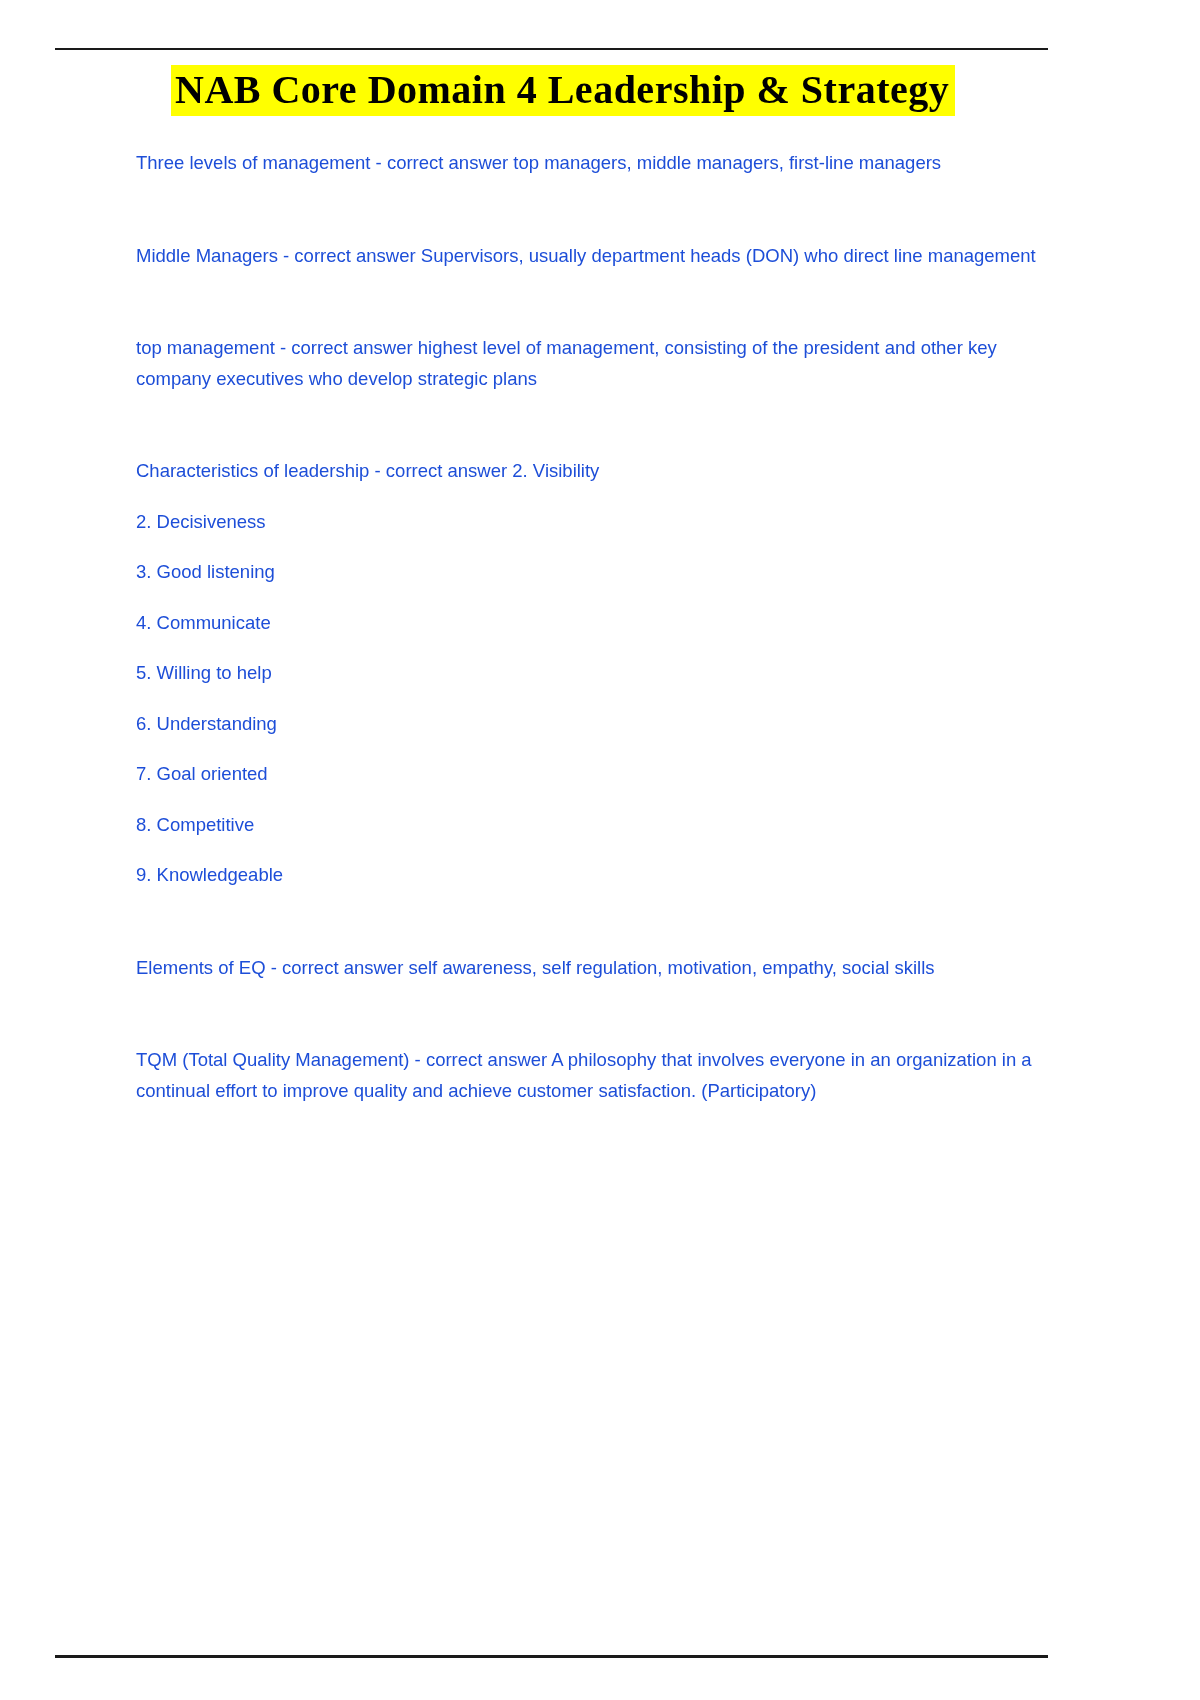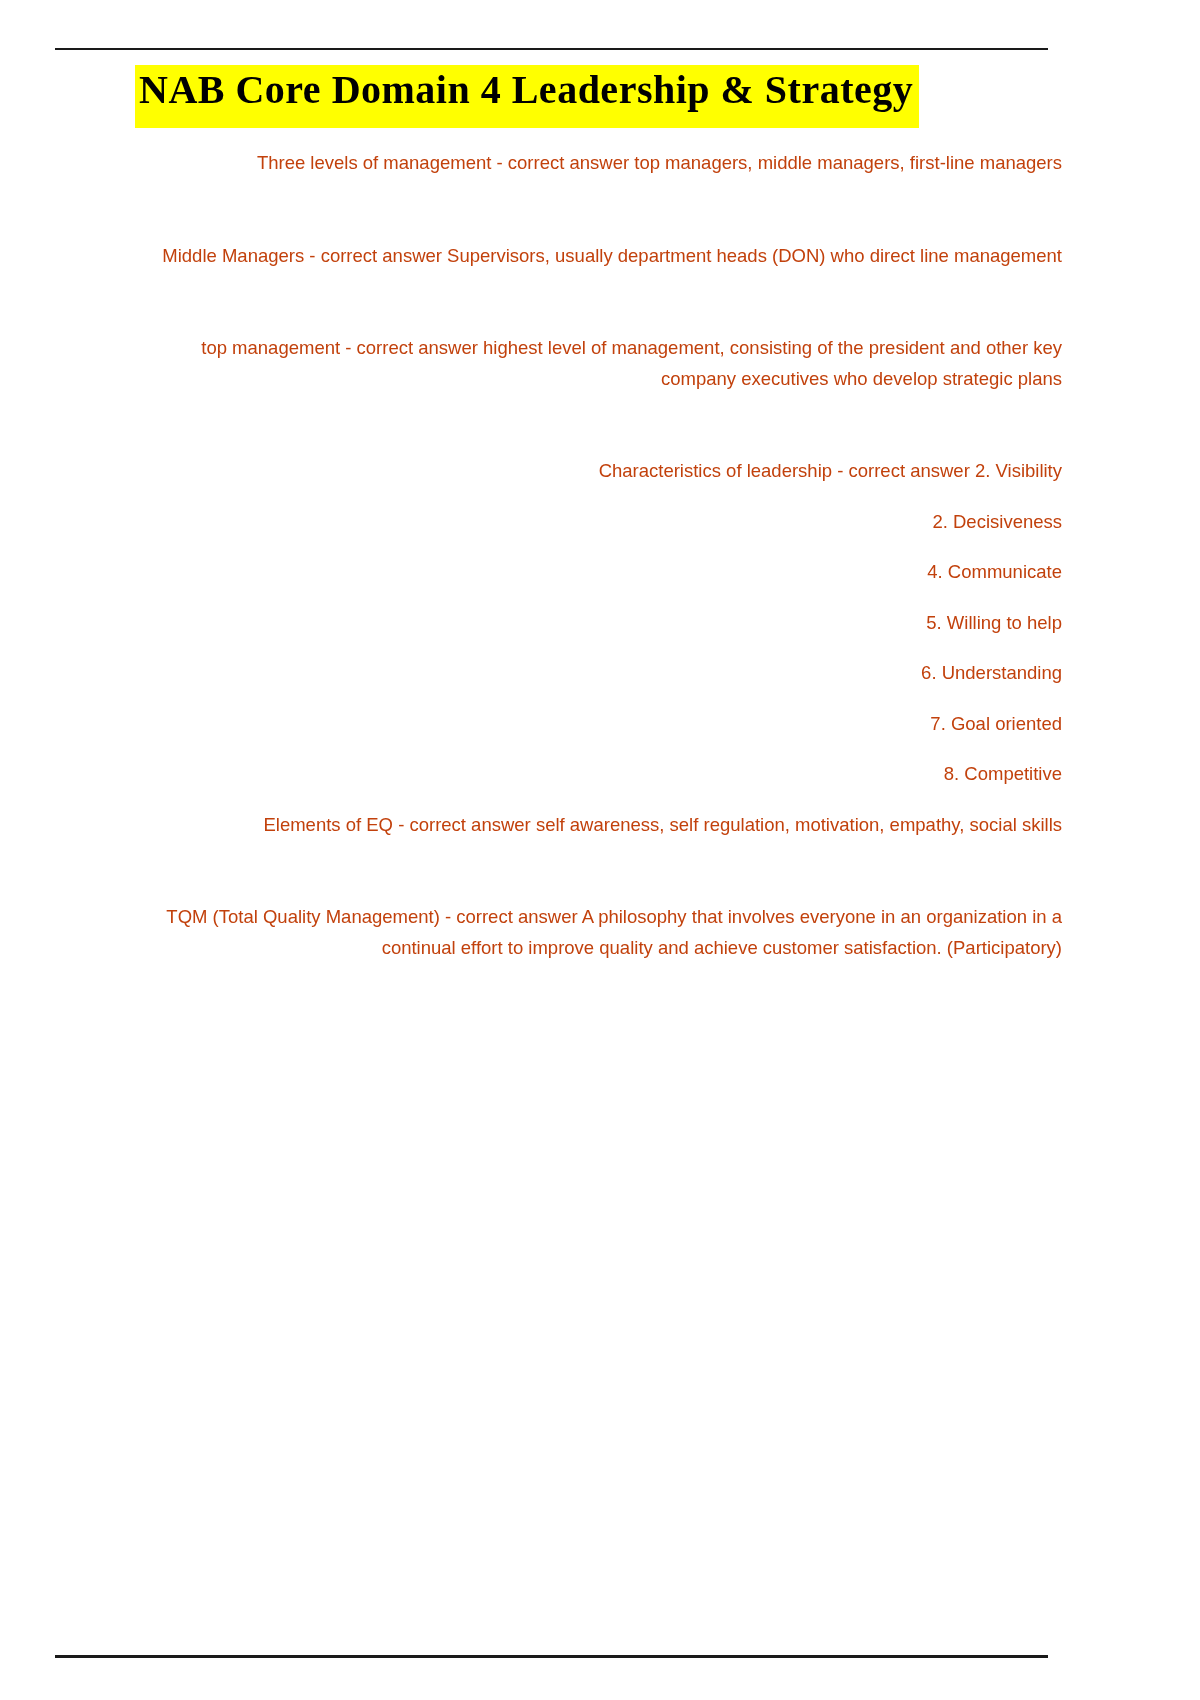--- a/index.html
+++ b/index.html
@@ -40,28 +40,28 @@
   h1.doc-title {
     font-family: "Liberation Serif", serif;
     font-weight: bold;
     font-size: 40px;
     line-height: 1.2;
     color: #000000;
     margin-bottom: 34px;
     letter-spacing: 0.5px;
   }
   h1.doc-title .hl {
-    padding: 2px 6px 16px 4px;
+    padding: 2px 6px 4px 4px;
+    margin-left: 36px;
   }
   .content p {
     font-size: 18.5px;
     line-height: 1.65;
-    color: #c2410c;
-    margin: 8px;
-    text-align: right;
+    color: #1d4ed8;
+    margin: 1px;
   }
   
   .gap-block { margin-bottom: 62px !important; }
   
   .gap-list { margin-bottom: 20px !important; }
 </style>
 </head>
 <body>
 
 <div class="page">
@@ -75,25 +75,27 @@
     <p class="gap-block">Three levels of management - correct answer top managers, middle managers, first-line managers</p>
 
     <p class="gap-block">Middle Managers - correct answer Supervisors, usually department heads (DON) who direct line management</p>
 
     <p class="gap-block">top management - correct answer highest level of management, consisting of the president and other key company executives who develop strategic plans</p>
 
 
     <p class="gap-list">Characteristics of leadership - correct answer 2. Visibility</p>
 
     <p class="gap-list">2. Decisiveness</p>
+    <p class="gap-list">3. Good listening</p>
     <p class="gap-list">4. Communicate</p>
     <p class="gap-list">5. Willing to help</p>
     <p class="gap-list">6. Understanding</p>
     <p class="gap-list">7. Goal oriented</p>
     <p class="gap-list">8. Competitive</p>
+    <p class="gap-block">9. Knowledgeable</p>
 
     <p class="gap-block">Elements of EQ - correct answer self awareness, self regulation, motivation, empathy, social skills</p>
 
     <p>TQM (Total Quality Management) - correct answer A philosophy that involves everyone in an organization in a continual effort to improve quality and achieve customer satisfaction. (Participatory)</p>
 
   </div>
 
   <div class="bottom-rule"></div>
 
 </div>

